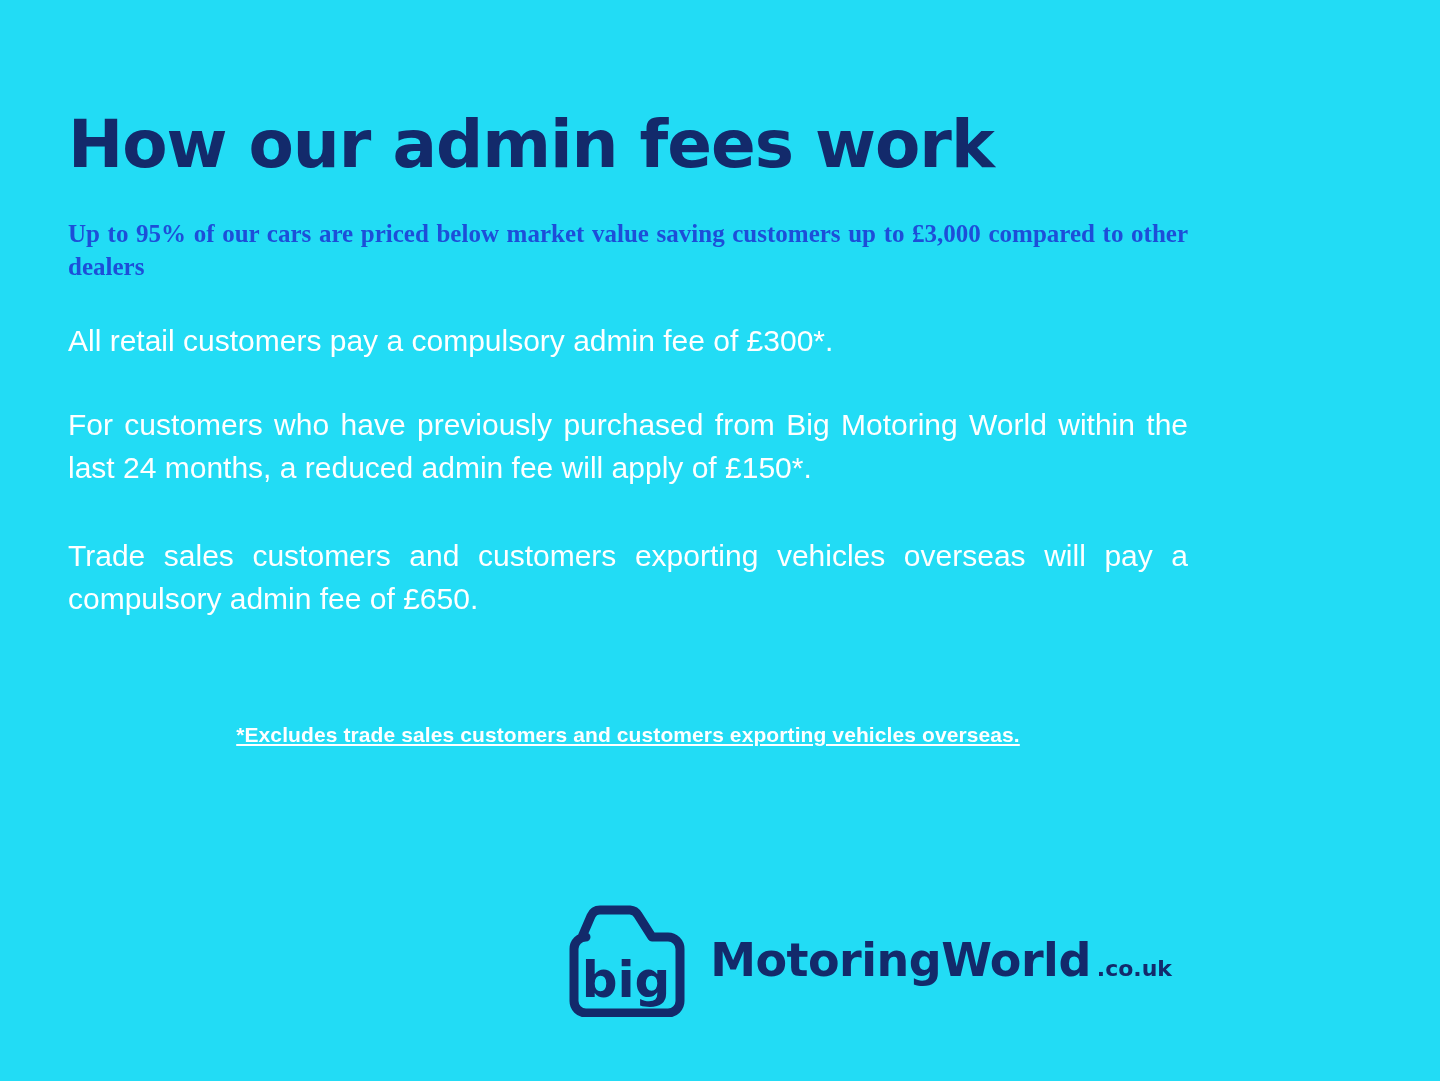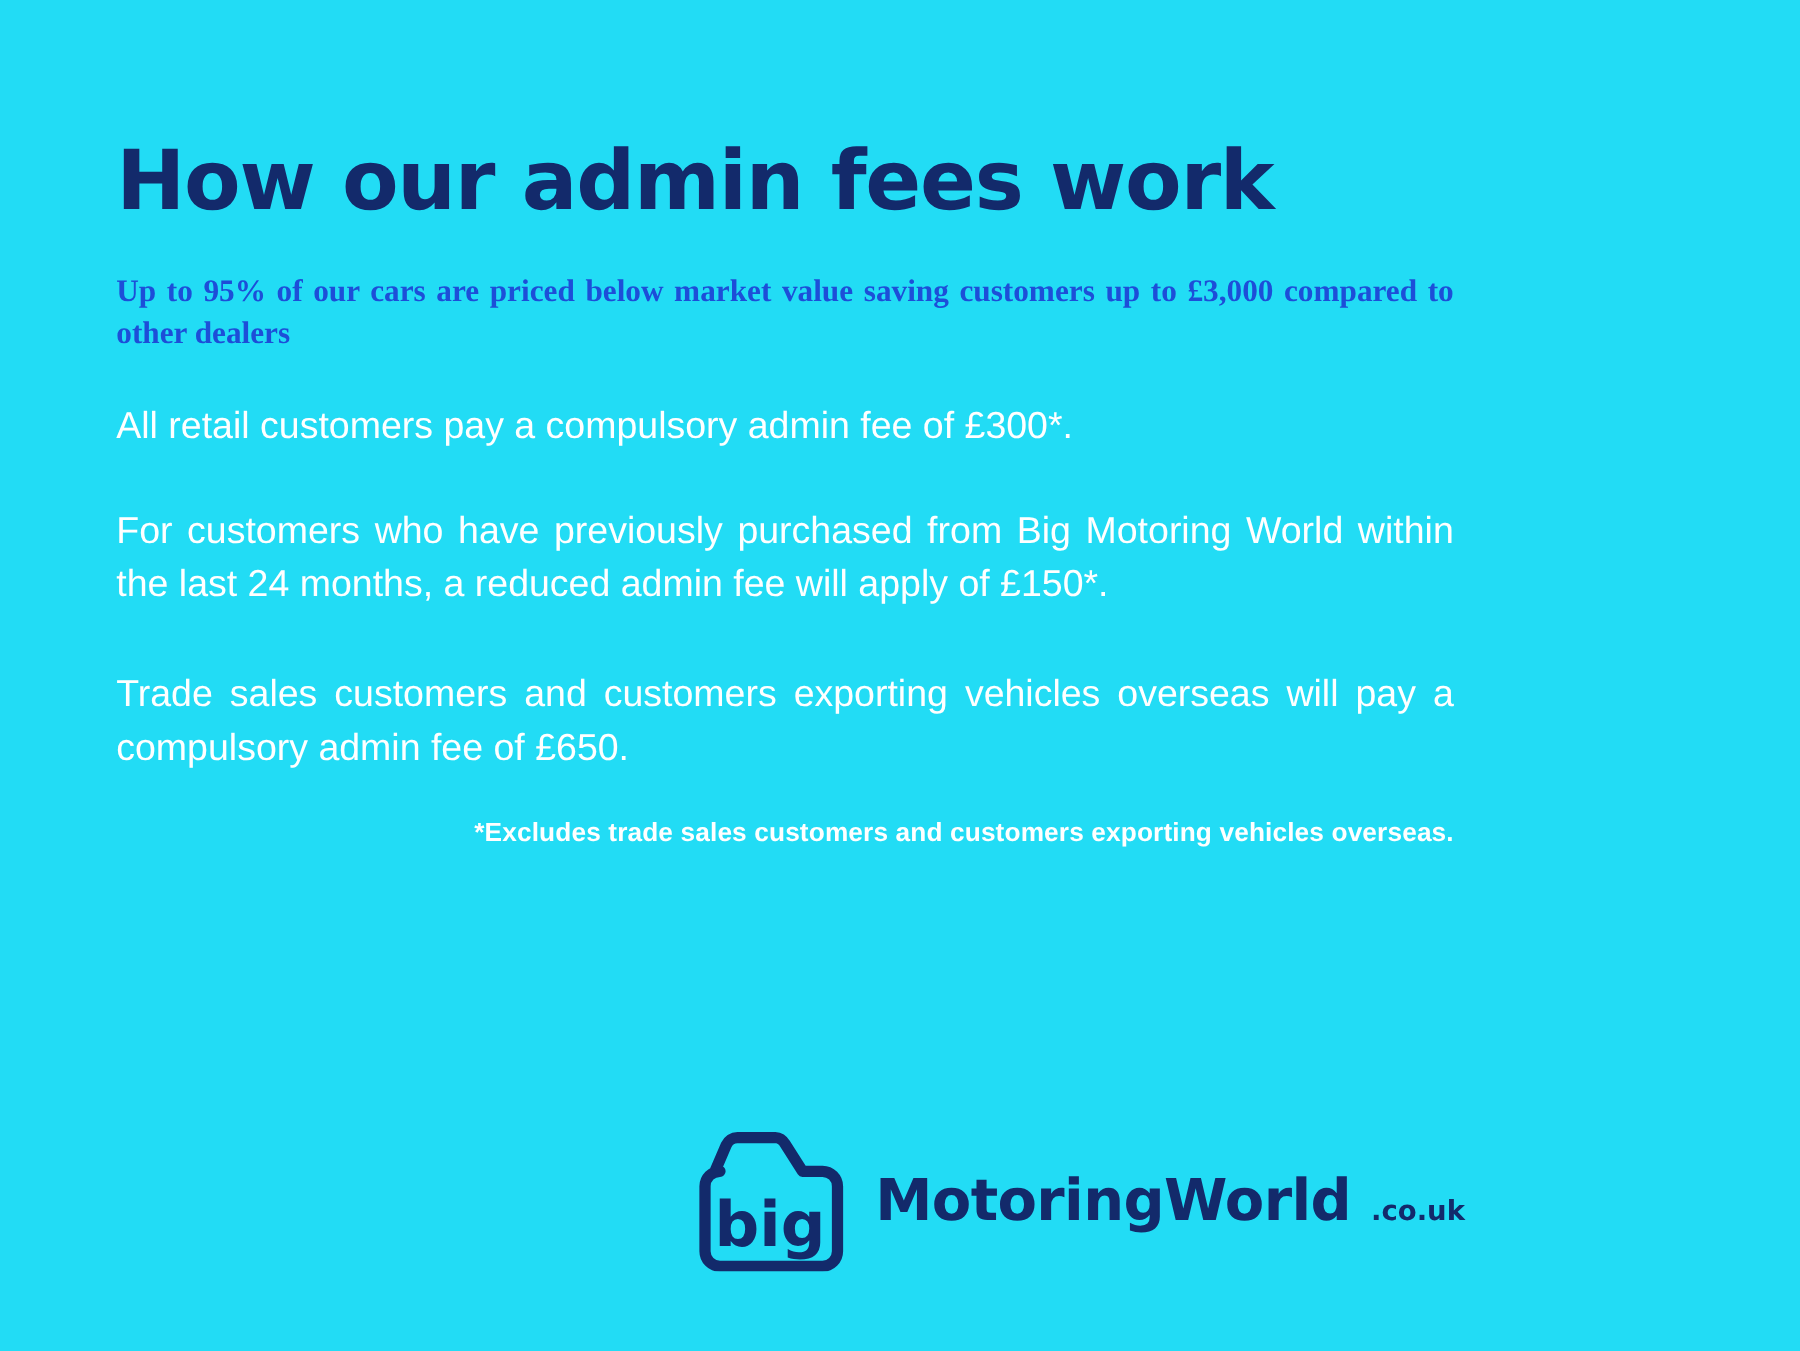--- a/index.html
+++ b/index.html
@@ -12,21 +12,21 @@
     background: #22dcf5;
     font-family: "Liberation Sans", sans-serif;
     overflow: hidden;
   }
   .slide {
     position: relative;
     width: 1256px;
     height: 1081px;
     background: #22dcf5;
     box-sizing: border-box;
-    padding: 0 93px;
+    padding: 0 68px;
   }
   .title {
     color: #132a6b;
     font-family: "DejaVu Sans", sans-serif;
     font-size: 66px;
     font-weight: bold;
     letter-spacing: -1px;
     line-height: 1.05;
     padding-top: 110px;
     margin: 0;
@@ -51,23 +51,24 @@
     max-width: 1278px;
   }
   .p1 { margin-top: 36px; }
   .p2 { margin-top: 40px; }
   .p3 { margin-top: 44px; }
   .footnote {
     color: #ffffff;
     font-family: "Liberation Sans", sans-serif;
     font-size: 21px;
     font-weight: 600;
-    text-align: right;
-    margin-top: 34px;
+    text-align: center;
+    margin-top: 102px;
     letter-spacing: 0.1px;
+    text-decoration: underline;
   }
   .logo-wrap {
     position: absolute;
     right: 84px;
     bottom: 64px;
     display: flex;
     align-items: center;
     gap: 10px;
   }
   .logo-mark {
@@ -86,21 +87,21 @@
     font-size: 46px;
     letter-spacing: -0.5px;
   }
   .logo-line2 {
     display: flex;
     align-items: baseline;
   }
   .logo-tld {
     font-size: 22px;
     font-weight: bold;
-    margin-left: 16px;
+    margin-left: 6px;
     letter-spacing: 0;
   }
 </style>
 </head>
 <body>
 
 <div class="slide">
 
   <h1 class="title">How our admin fees work</h1>
 

